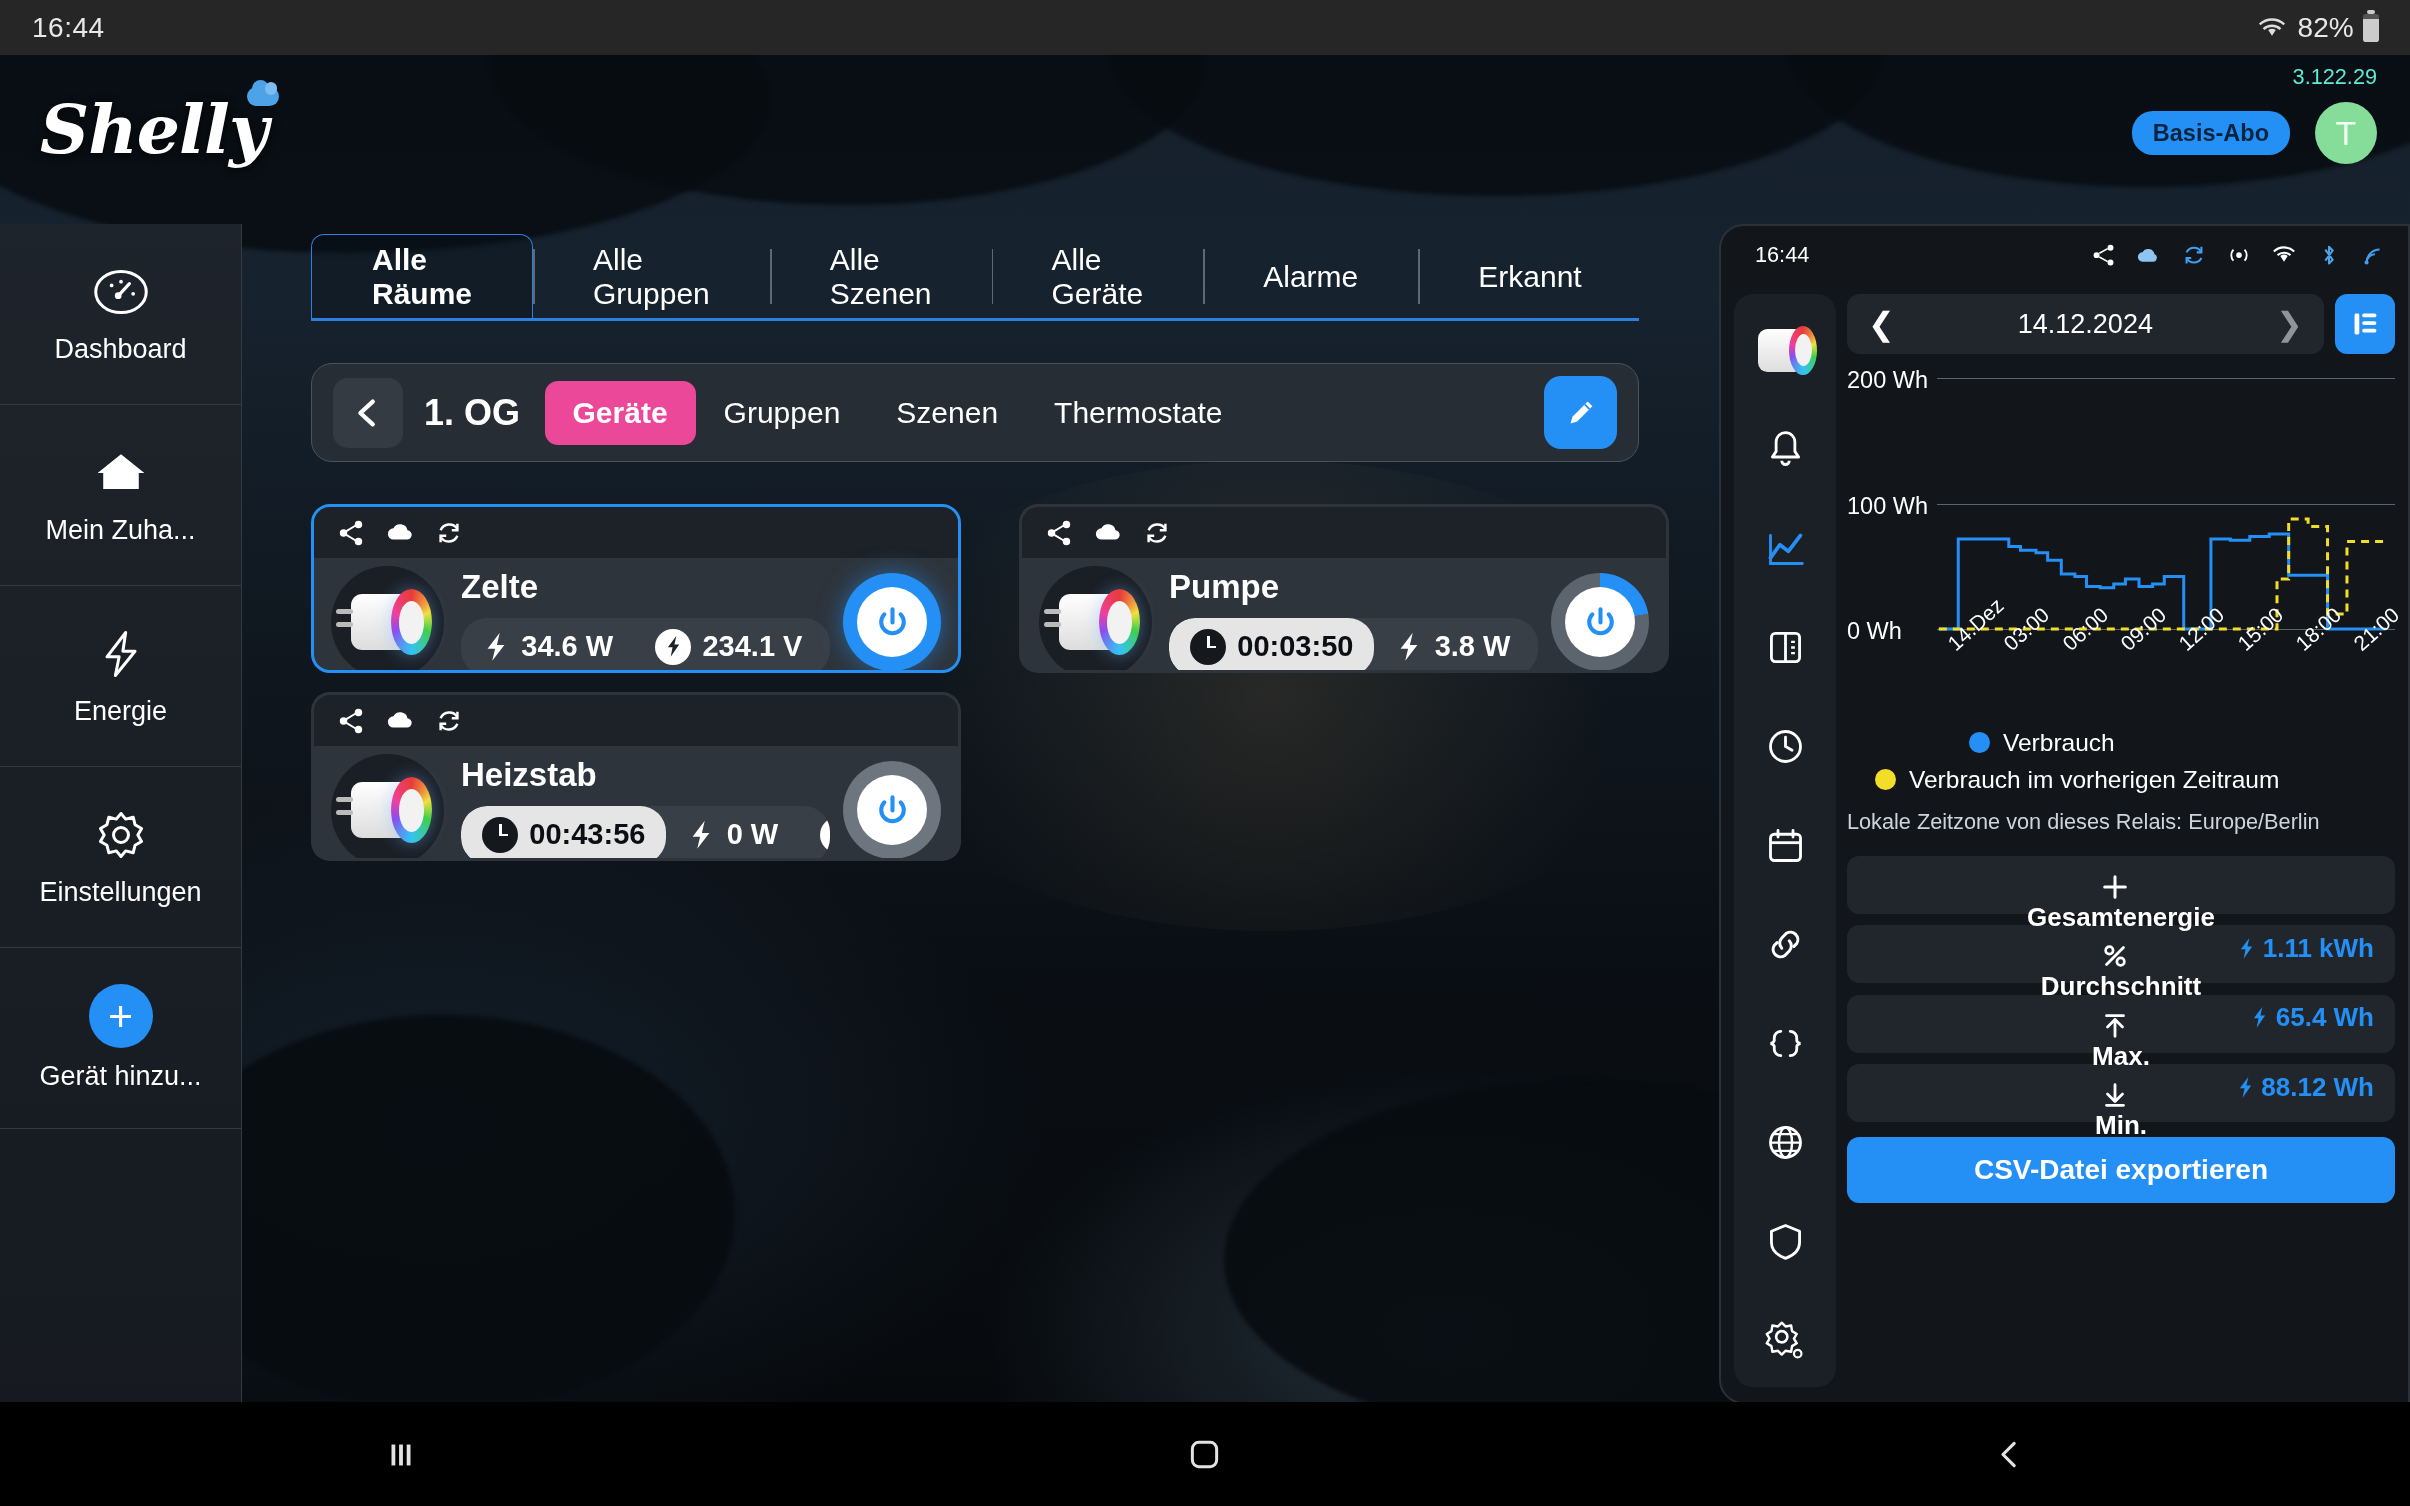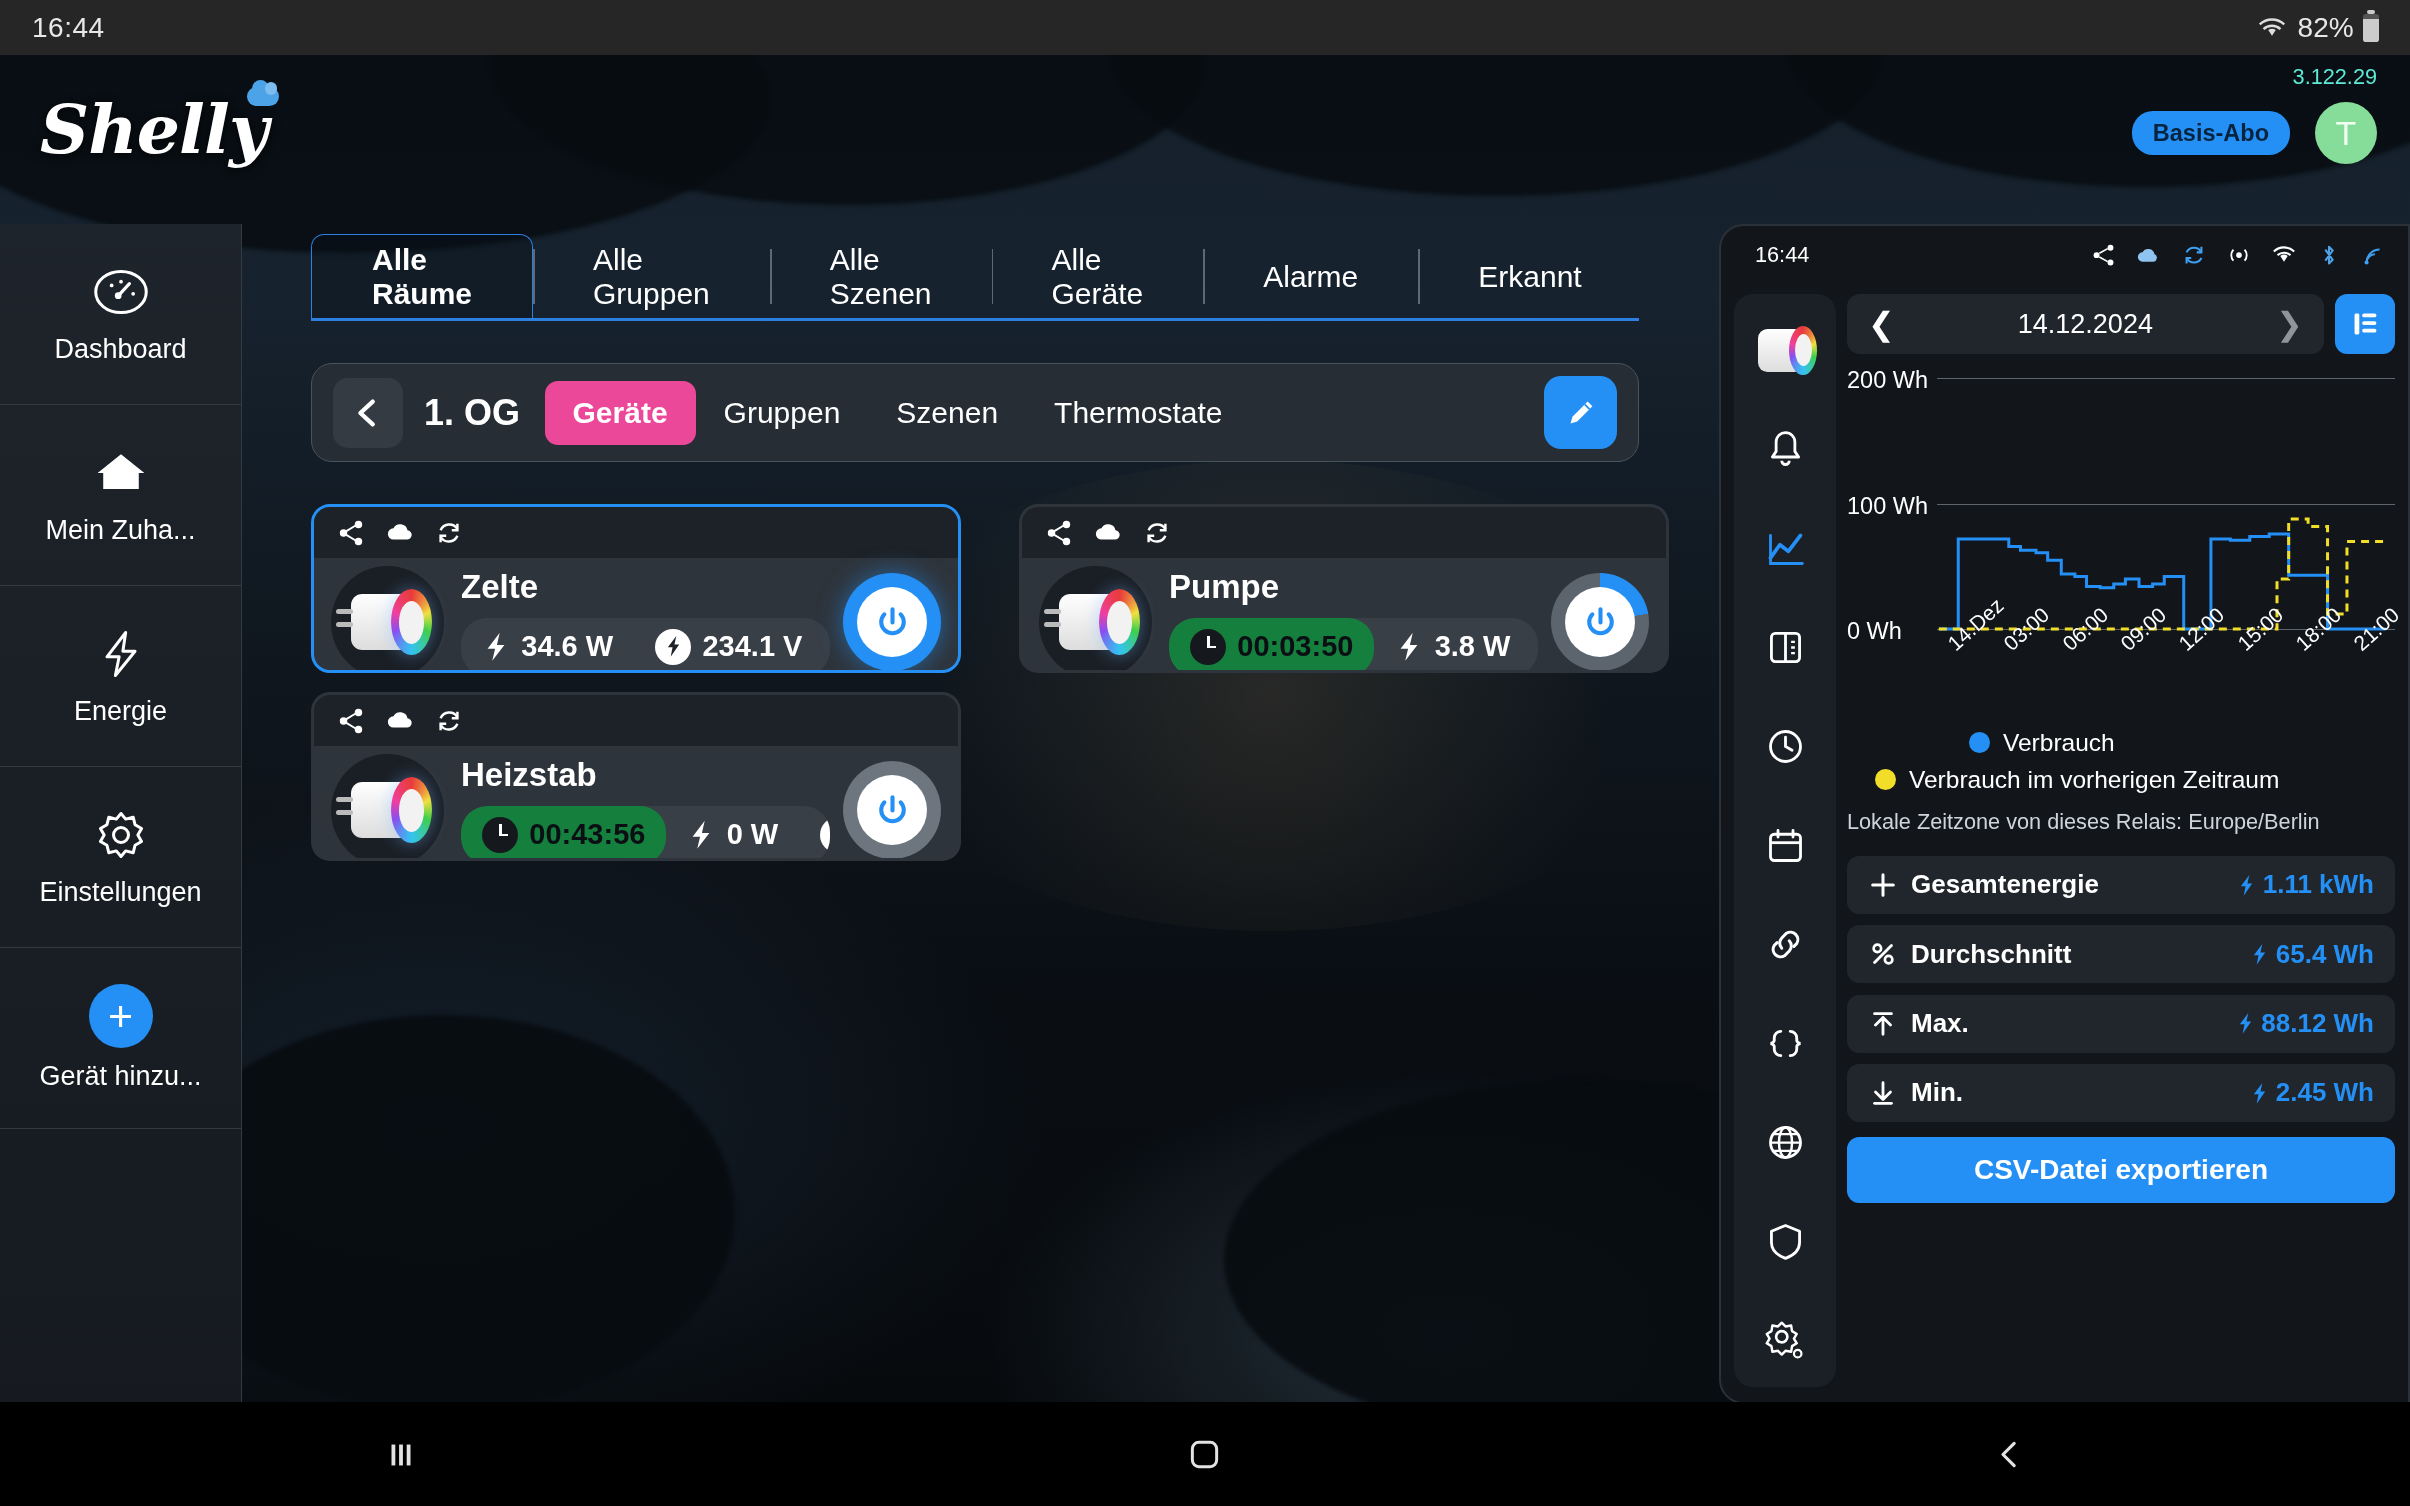--- a/index.html
+++ b/index.html
@@ -136,21 +136,21 @@
   .plug .ring{
     position:absolute; right:-7.5px; top:-4.7px; width:41px;height:66px;border-radius:50%;
     background:conic-gradient(#e93b3b,#f0e040,#3ecf4a,#34c3f0,#8b4df0,#f03fa0,#e93b3b);
     box-shadow:0 0 17px rgba(120,180,255,.45);
   }
   .plug .ring:after{content:"";position:absolute;left:8.5px;top:11.3px;width:24.5px;height:43px;border-radius:50%;background:#f2f2f2;}
   .dev-right { margin-left:17px; flex:1; min-width:0; }
   .dev-name { color:#fff; font-size:33px; font-weight:bold; margin-bottom:11.3px; }
   .metrics { display:flex; align-items:center; background:#393f47; border-radius:26px; overflow:hidden; height:58px; }
   .metric { display:flex; align-items:center; gap:11.3px; padding:0 21px; height:100%; color:#fff; font-size:29px; font-weight:bold; white-space:nowrap;}
-  .metric.timer { background:#15803d; color:#0b0f14; border-radius:26px; }
+  .metric.timer { background:#e5e5e5; color:#0b0f14; border-radius:26px; }
   .metric .bolt { width:28px; height:32px; }
   .metric .clockic { width:36px;height:36px;border-radius:50%;background:#15191e;position:relative;}
   .metric .clockic:before{content:"";position:absolute;left:17px;top:7.5px;width:2.8px;height:11.3px;background:#fff;}
   .metric .clockic:after{content:"";position:absolute;left:17px;top:17px;width:9.4px;height:2.8px;background:#fff;}
   .metric .boltcircle{width:36px;height:36px;border-radius:50%;background:#fff;display:flex;align-items:center;justify-content:center;}
   .metric .boltcircle svg{width:19px;height:22.6px;}
   .powerbtn { margin-left:13px; width:98px; height:98px; border-radius:50%;
      display:flex;align-items:center;justify-content:center; flex:0 0 auto;}
   .powerbtn .inner{width:70px;height:70px;border-radius:50%;background:#fff;display:flex;align-items:center;justify-content:center;}
   .powerbtn.on { background:#2490f5; box-shadow:0 0 24.5px rgba(36,144,245,.55); }
@@ -197,21 +197,21 @@
   .xtick { position:absolute; color:#fff; font-size:21px; transform:rotate(-42deg); transform-origin:left top; white-space:nowrap;}
 
   .legend { margin-top:41px; }
   .lrow { display:flex; align-items:center; gap:13px; margin-bottom:9.4px; color:#fff; font-size:24.5px; }
   .dot { width:21px;height:21px;border-radius:50%; flex:0 0 auto;}
   .tzline { color:#cfd4da; font-size:21.7px; margin-top:15px; }
 
   .stats { margin-top:21px; }
   .srow {
     height:58px; background:#21262c; border-radius:12.2px; margin-bottom:11.3px;
-    display:flex; align-items:center; padding:16px 21px; color:#fff;
+    display:flex; align-items:center; padding:16px 21px; color:#fff;flex-direction:column;
   }
   .srow .sic { width:30px; height:30px; margin-right:13px; }
   .srow .sname { font-size:26px; font-weight:bold; }
   .srow .sval { margin-left:auto; color:#2490f5; font-size:26px; font-weight:bold; display:flex; align-items:center; gap:7.5px;}
   .srow .sval svg { width:17px; height:22.6px; }
   .csvbtn {
     margin-top:15px; height:66px; background:#2490f5; border-radius:12.2px; color:#fff;
     display:flex; align-items:center; justify-content:center; font-size:28px; font-weight:bold;
   }
 

